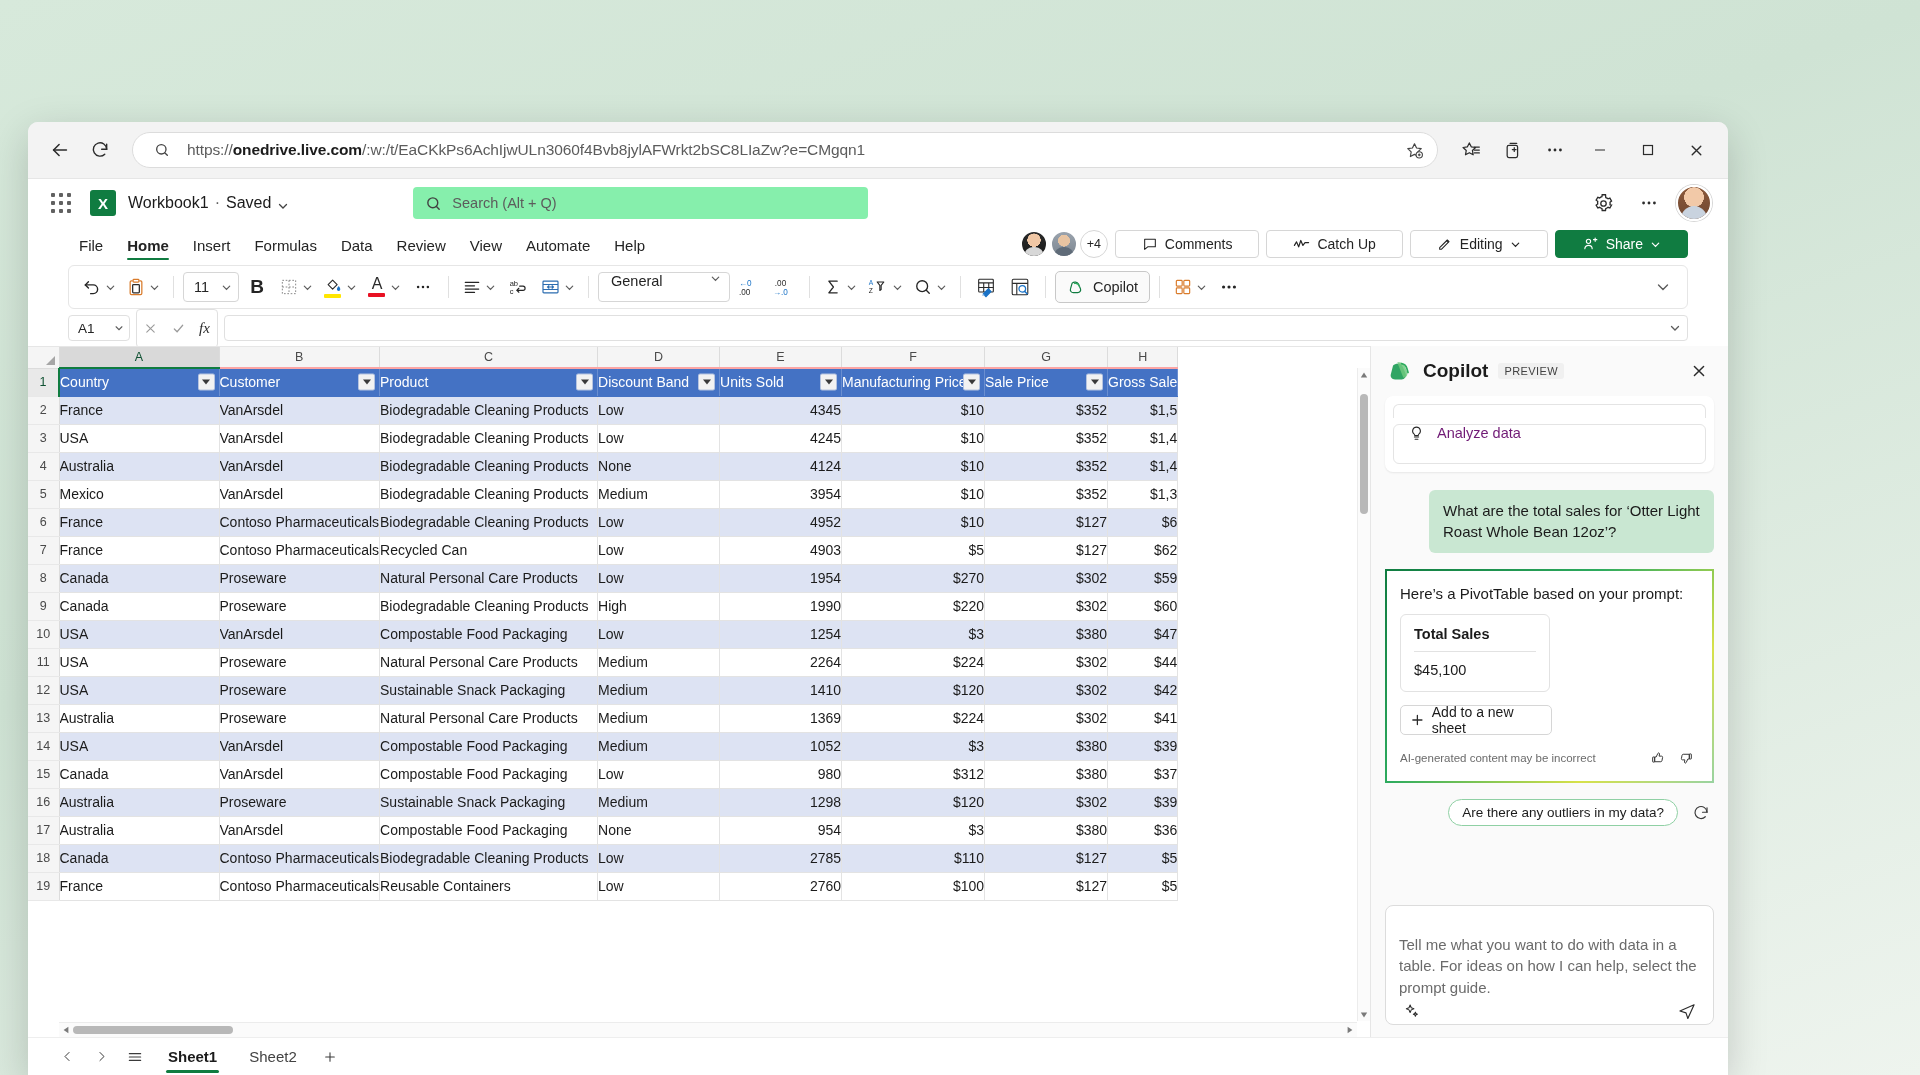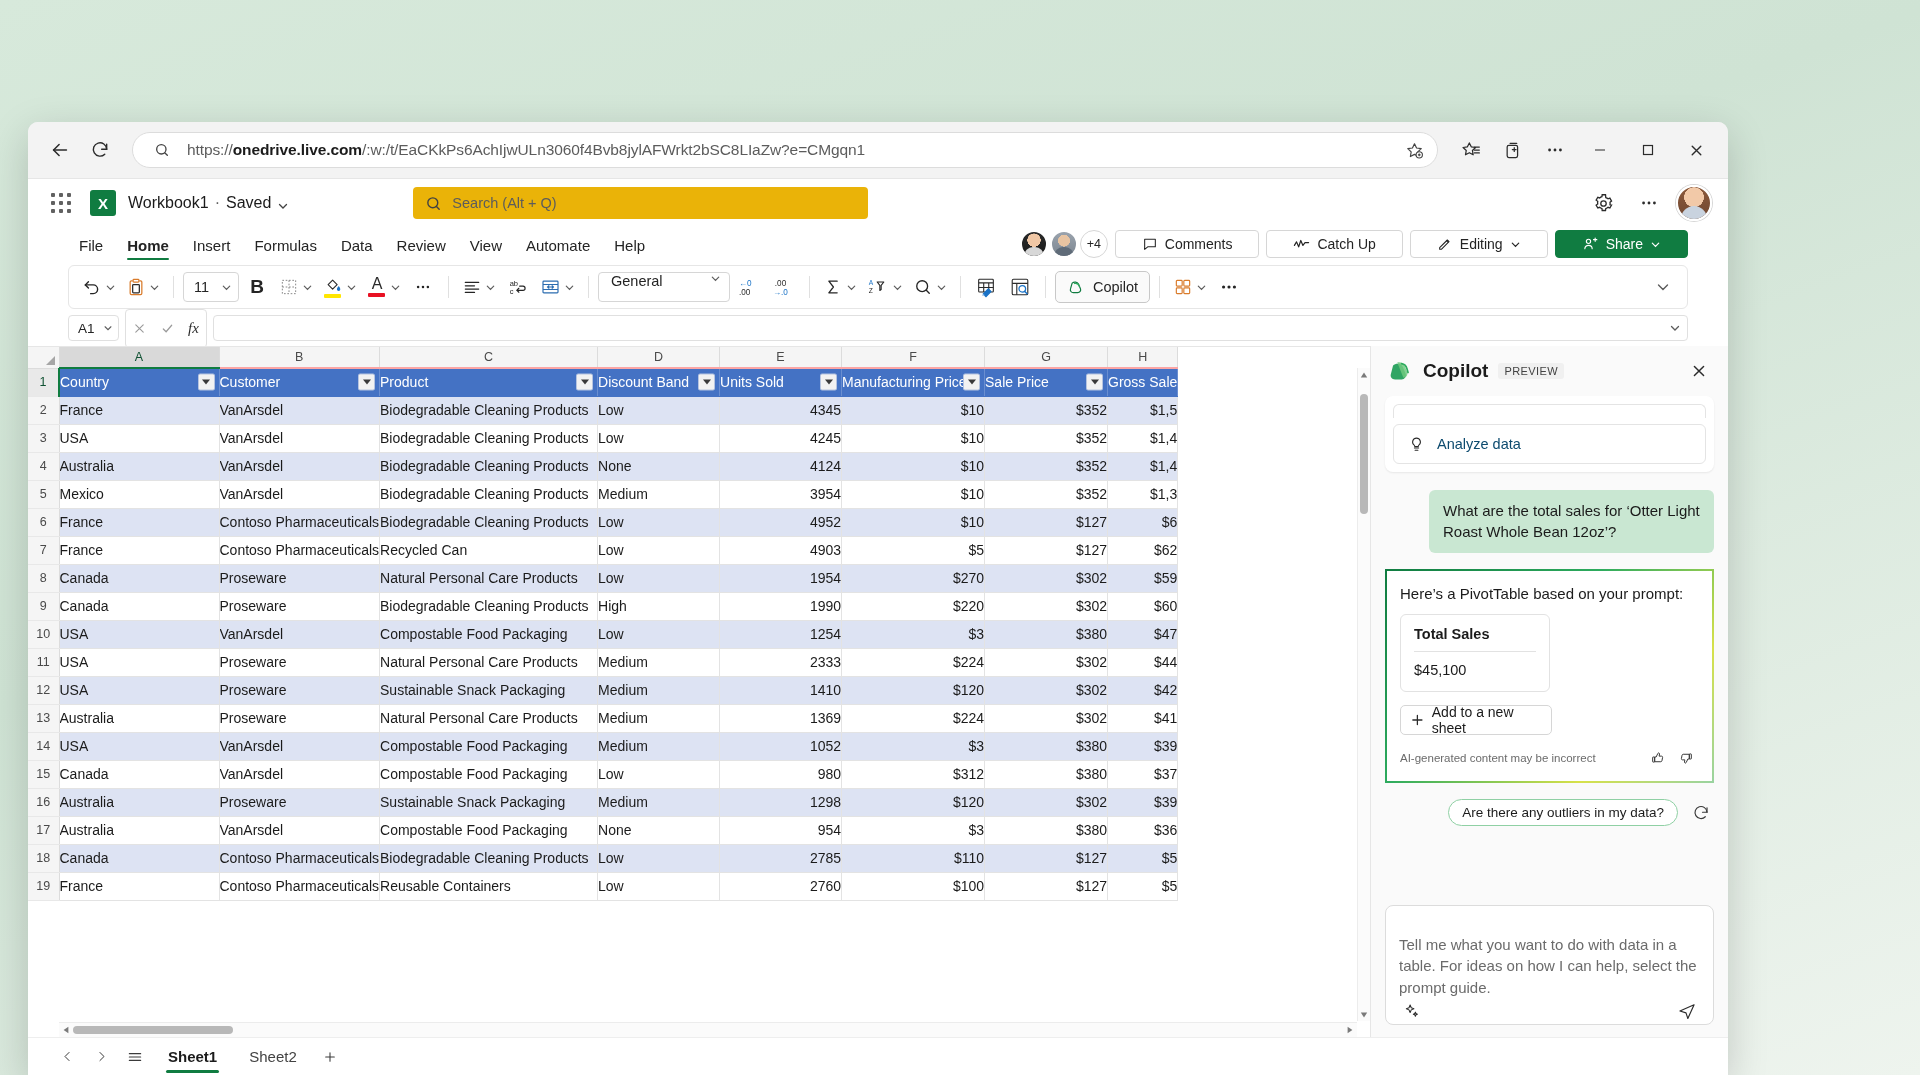--- a/index.html
+++ b/index.html
@@ -93,21 +93,21 @@
     display: flex; align-items: center; justify-content: center;
     color: #fff; font-size: 15px; font-weight: 700; flex: none;
   }
   #doc-name {
     font-size: 16px; color: #1b1b1b; display:flex; align-items:flex-end; gap:6px;
     white-space: nowrap;
   }
   #doc-name .sep { color:#616161; }
   #doc-name .saved { color:#1b1b1b; }
   #searchbox {
-    width: 455px; height: 32px; background: #eab308; border-radius: 4px;
+    width: 455px; height: 32px; background: #86efac; border-radius: 4px;
     display: flex; align-items: center; gap: 10px; padding: 0 12px;
     margin-left: 112px;
     font-size: 14.5px; color: #5c5c5c;
   }
   #title-right { margin-left: auto; display: flex; align-items: center; gap: 8px; }
   #avatar-main {
     width: 36px; height: 36px; border-radius: 50%;
     background: radial-gradient(circle at 50% 32%, #f2c9a8 0 36%, transparent 37%),
                 linear-gradient(#8c5a3c,#6f4630);
     border: 2px solid #fff; box-shadow: 0 0 0 1px #d6d6d6;
@@ -186,21 +186,21 @@
     font-size: 14.5px; color: #242424; flex:none;
   }
   #cmd-collapse { margin-left: auto; }
 
   
   #formulabar {
     margin: 5px 40px 4px 40px; height: 28px; display: flex; align-items: center;
     gap: 6px; flex: none;
   }
   #namebox {
-    width: 51px; height: 26px; border: 1px solid #e0e0e0; border-radius: 4px;
+    width: 62px; height: 26px; border: 1px solid #e0e0e0; border-radius: 4px;
     display: flex; align-items: center; justify-content: space-between;
     padding: 0 5px 0 9px; font-size: 13.5px; color: #242424; flex:none;
   }
   #fxgroup {
     width: 82px; height: 39px; border: 1px solid #e0e0e0; border-radius: 4px;
     display: flex; align-items: center; justify-content: space-around;
     color: #9a9a9a; flex:none;
   }
   #fx-input {
     flex: 1 1 auto; height: 26px; border: 1px solid #e0e0e0; border-radius: 4px;
@@ -303,22 +303,22 @@
   #cp-close { margin-left: auto; width: 30px; height: 30px; border-radius: 4px;
     display:flex; align-items:center; justify-content:center; color:#2b2b2b; }
   #cp-body { flex: 1 1 auto; overflow: hidden; padding: 0 14px; position: relative; }
 
   .cp-card {
     background: #fff; border-radius: 8px; padding: 8px;
     box-shadow: 0 1px 2px rgba(0,0,0,.08);
   }
   .cp-suggestion {
     height: 40px; border: 1px solid #e4e4e4; border-radius: 6px; background: #fff;
-    display: flex; align-items: center; gap: 12px; padding: 0 14px;
-    font-size: 14.5px; color: #0c4a6e;
+    display: flex; align-items: flex-start; gap: 12px; padding: 0 14px;
+    font-size: 14.5px; color: #701a75;
   }
   .cp-suggestion.clipped { height: 14px; overflow: hidden; border-bottom: none;
     border-radius: 6px 6px 0 0; margin-bottom: 6px; }
   .user-bubble {
     background: #c9e7d2; border-radius: 6px; padding: 11px 14px;
     font-size: 15px; color: #1b1b1b; line-height: 1.38;
     margin: 18px 0 0 44px;
   }
   #answer-card {
     margin-top: 16px;
@@ -916,21 +916,21 @@
                 <td class="cell alt num">$3</td>
                 <td class="cell alt num">$380</td>
                 <td class="cell alt num">$47</td>
               </tr>
               <tr>
                 <td class="rowhead">11</td>
                 <td class="cell">USA</td>
                 <td class="cell">Proseware</td>
                 <td class="cell">Natural Personal Care Products</td>
                 <td class="cell">Medium</td>
-                <td class="cell num">2333</td>
+                <td class="cell num">2264</td>
                 <td class="cell num">$224</td>
                 <td class="cell num">$302</td>
                 <td class="cell num">$44</td>
               </tr>
               <tr>
                 <td class="rowhead">12</td>
                 <td class="cell alt">USA</td>
                 <td class="cell alt">Proseware</td>
                 <td class="cell alt">Sustainable Snack Packaging</td>
                 <td class="cell alt">Medium</td>

